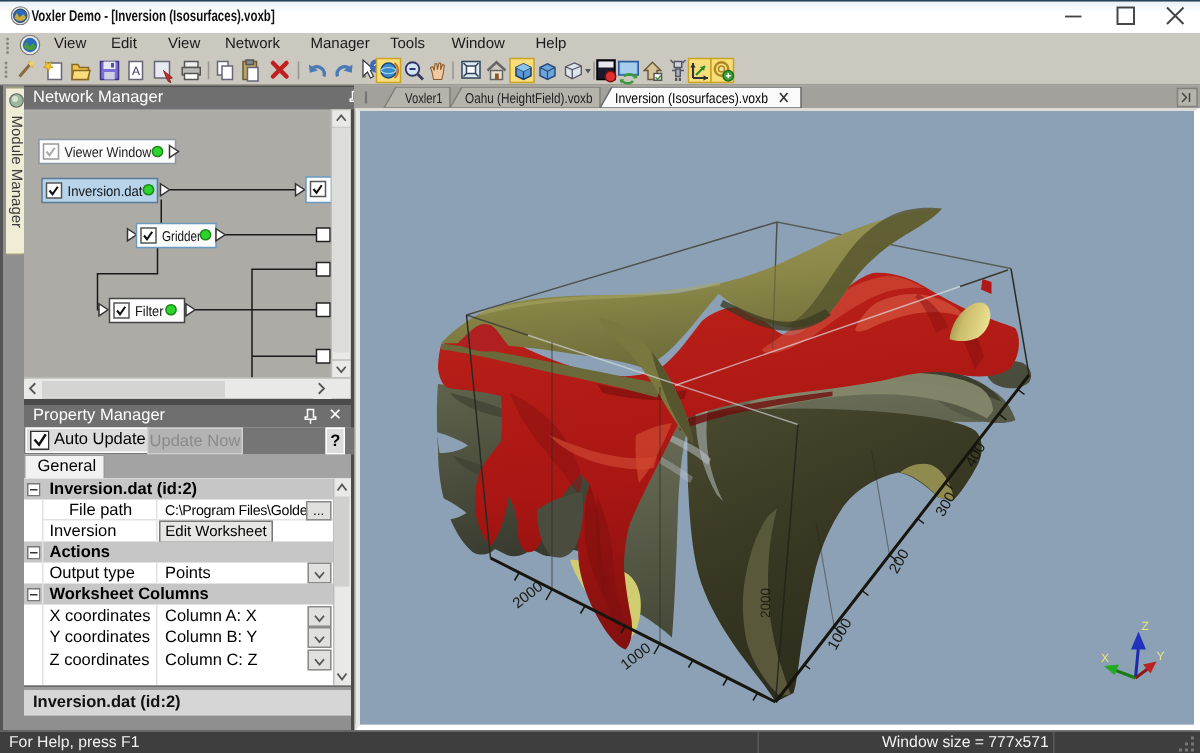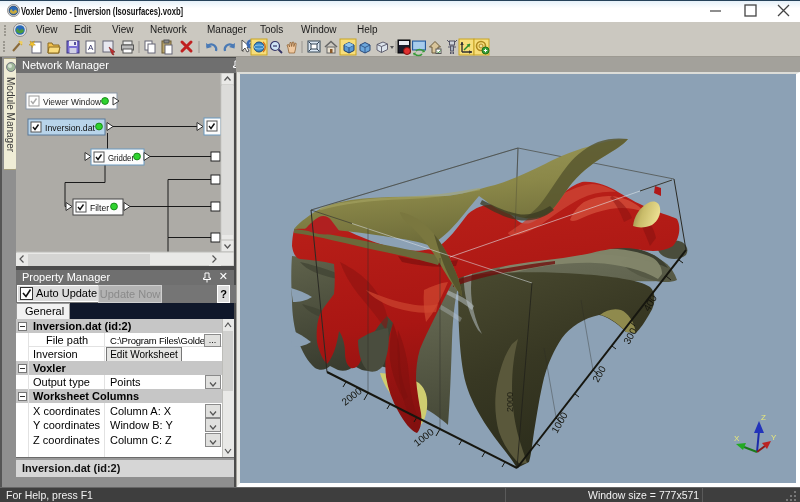--- a/index.html
+++ b/index.html
@@ -374,21 +374,21 @@
       <div class="abs" style="left:1px;top:0px;width:82px;height:17px;background:#DCDCDC;border:1px solid #fff;box-sizing:border-box"></div>
       <svg class="abs" style="left:4px;top:2px" width="13" height="13">
           <rect x="0.5" y="0.5" width="12" height="12" fill="#fff" stroke="#333"></rect>
           <path d="M3 6 l3 3.5 4.5-7" stroke="#111" stroke-width="1.6" fill="none"></path>
         </svg>
       <span class="abs" style="left:20px;top:2px;font-size:11px;color:#000">Auto Update</span>
       <div class="abs" style="left:82px;top:0px;width:64px;height:18px;background:#B3B3B3;border:1px solid #CFCFCF;box-sizing:border-box;color:#8a8a8a;font-size:11px;text-align:center;line-height:16px">Update Now</div>
       <div class="abs" style="left:201px;top:0px;width:13px;height:18px;background:#DCDCDC;border:1px solid #fff;box-sizing:border-box;color:#000;font-size:11px;text-align:center;line-height:16px;font-weight:bold">?</div>
     </div>
 
-    <div class="abs" style="left:0;top:33px;width:218px;height:16px;background:#0f172a">
+    <div class="abs" style="left:0;top:33px;width:218px;height:16px;background:#a3a3a3">
       <div class="abs" style="left:0px;top:0px;width:54px;height:16px;background:#F2F2F2;border:1px solid #9a9a9a;border-bottom:none;box-sizing:border-box;font-size:11px;color:#000;padding-left:8px;line-height:15px">General</div>
     </div>
 
     <div class="abs" style="left:0;top:49px;width:218px;height:138px;background:#fff;overflow:hidden">
 
       <div class="abs" style="left:0;top:0;width:206px;height:14px;background:#C6C6C6"></div>
       <svg class="abs" style="left:2px;top:2.5px" width="9" height="9">
           <rect x="0.5" y="0.5" width="8" height="8" fill="#fff" stroke="#777"></rect>
           <line x1="2" y1="4.5" x2="7" y2="4.5" stroke="#333"></line>
         </svg>
@@ -397,39 +397,39 @@
       <span class="abs" style="left:30px;top:15px;font-size:11px">File path</span>
       <span class="abs" style="left:94px;top:16px;font-size:9.5px;letter-spacing:-0.2px;white-space:nowrap">C:\Program Files\Golden...</span>
       <div class="abs" style="left:188px;top:15px;width:17px;height:13px;background:#E0E0DE;border:1px solid #8a8a8a;box-sizing:border-box;font-size:9px;text-align:center;line-height:10px">...</div>
       <span class="abs" style="left:17px;top:29px;font-size:11px">Inversion</span>
       <div class="abs" style="left:90px;top:28px;width:76px;height:15px;background:#E6E6E4;border:1px solid #777;box-sizing:border-box;font-size:10px;text-align:center;line-height:13px;white-space:nowrap">Edit Worksheet</div>
       <div class="abs" style="left:0;top:42px;width:206px;height:14px;background:#C6C6C6"></div>
       <svg class="abs" style="left:2px;top:44.5px" width="9" height="9">
           <rect x="0.5" y="0.5" width="8" height="8" fill="#fff" stroke="#777"></rect>
           <line x1="2" y1="4.5" x2="7" y2="4.5" stroke="#333"></line>
         </svg>
-      <span class="abs" style="left:17px;top:43px;font-size:11px;font-weight:bold">Voxler</span>
+      <span class="abs" style="left:17px;top:43px;font-size:11px;font-weight:bold">Actions</span>
       <span class="abs" style="left:17px;top:57px;font-size:11px">Output type</span>
       <span class="abs" style="left:94px;top:57px;font-size:11px">Points</span>
       <div class="abs" style="left:189px;top:56px;width:16px;height:14px;background:#E0E0DE;border:1px solid #8a8a8a;box-sizing:border-box"><svg width="14" height="12">
             <path d="M4 4.5 l3 3.5 3-3.5" stroke="#555" fill="none" stroke-width="1.2"></path>
           </svg></div>
       <div class="abs" style="left:0;top:70px;width:206px;height:14px;background:#C6C6C6"></div>
       <svg class="abs" style="left:2px;top:72.5px" width="9" height="9">
           <rect x="0.5" y="0.5" width="8" height="8" fill="#fff" stroke="#777"></rect>
           <line x1="2" y1="4.5" x2="7" y2="4.5" stroke="#333"></line>
         </svg>
       <span class="abs" style="left:17px;top:71px;font-size:11px;font-weight:bold">Worksheet Columns</span>
       <span class="abs" style="left:17px;top:86px;font-size:11px">X coordinates</span>
       <span class="abs" style="left:94px;top:86px;font-size:11px">Column A: X</span>
       <div class="abs" style="left:189px;top:85px;width:16px;height:14px;background:#E0E0DE;border:1px solid #8a8a8a;box-sizing:border-box"><svg width="14" height="12">
             <path d="M4 4.5 l3 3.5 3-3.5" stroke="#555" fill="none" stroke-width="1.2"></path>
           </svg></div>
       <span class="abs" style="left:17px;top:100px;font-size:11px">Y coordinates</span>
-      <span class="abs" style="left:94px;top:100px;font-size:11px">Window B: Y</span>
+      <span class="abs" style="left:94px;top:100px;font-size:11px">Column B: Y</span>
       <div class="abs" style="left:189px;top:99px;width:16px;height:14px;background:#E0E0DE;border:1px solid #8a8a8a;box-sizing:border-box"><svg width="14" height="12">
             <path d="M4 4.5 l3 3.5 3-3.5" stroke="#555" fill="none" stroke-width="1.2"></path>
           </svg></div>
       <span class="abs" style="left:17px;top:115px;font-size:11px">Z coordinates</span>
       <span class="abs" style="left:94px;top:115px;font-size:11px">Column C: Z</span>
       <div class="abs" style="left:189px;top:114px;width:16px;height:14px;background:#E0E0DE;border:1px solid #8a8a8a;box-sizing:border-box"><svg width="14" height="12">
             <path d="M4 4.5 l3 3.5 3-3.5" stroke="#555" fill="none" stroke-width="1.2"></path>
           </svg></div>
 
       <div class="abs" style="left:12px;top:14px;width:1px;height:124px;background:#E2E2E2"></div>
@@ -445,20 +445,34 @@
       </svg>
     </div>
 
     <div class="abs" style="left:0;top:187px;width:218px;height:3px;background:#9a9a9a;border-top:1px solid #6a6a6a;box-sizing:border-box"></div>
     <div class="abs" style="left:0;top:190px;width:218px;height:17px;background:#D6D6D6">
       <span class="abs" style="left:6px;top:2px;font-size:11px;font-weight:bold;color:#111">Inversion.dat (id:2)</span>
     </div>
   </div>
 </div>
 <div class="abs" id="canvasarea">
+  <div class="abs" id="tabbar">
+    <svg width="564" height="14">
+      <line x1="8" y1="3" x2="8" y2="11" stroke="#777" stroke-width="1.5"></line>
+      <polygon points="28,0 64,0 64,14 20,14" fill="#B5B3AC" stroke="#82807a" stroke-width="1"></polygon>
+      <polygon points="72,0 164,0 164,14 64,14" fill="#B5B3AC" stroke="#82807a" stroke-width="1"></polygon>
+      <text x="34" y="10.5" font-size="9.5" fill="#222" textLength="25" lengthAdjust="spacingAndGlyphs">Voxler1</text>
+      <text x="74" y="10.5" font-size="9.5" fill="#222" textLength="85" lengthAdjust="spacingAndGlyphs">Oahu (HeightField).voxb</text>
+      <polygon points="172,0 298,0 298,14 164,14" fill="#FAFAFA" stroke="#6a6a6a" stroke-width="1"></polygon>
+      <text x="174" y="10.5" font-size="9.5" fill="#000" textLength="102" lengthAdjust="spacingAndGlyphs">Inversion (Isosurfaces).voxb</text>
+      <path d="M284 4 l5 6 M289 4 l-5 6" stroke="#333" stroke-width="1.1"></path>
+      <rect x="549" y="1" width="13" height="12" fill="#b5b3ac" stroke="#82807a"></rect>
+      <path d="M552 4 l3 3 -3 3 M557 4 v6" stroke="#444" stroke-width="1" fill="none"></path>
+    </svg>
+  </div>
   <div class="abs" id="viewport">
   <svg width="556" height="409" viewBox="240 74 556 409" style="filter:blur(0.35px)">
     <defs>
       <linearGradient id="oliveG" x1="0" y1="0" x2="0.3" y2="1">
         <stop offset="0" stop-color="#9D9A5C"></stop>
             <stop offset="0.55" stop-color="#8B8849"></stop>
             <stop offset="1" stop-color="#6F6D3A"></stop>
       </linearGradient>
       <linearGradient id="redG" x1="0" y1="0" x2="0.2" y2="1">
         <stop offset="0" stop-color="#BE221A"></stop>

